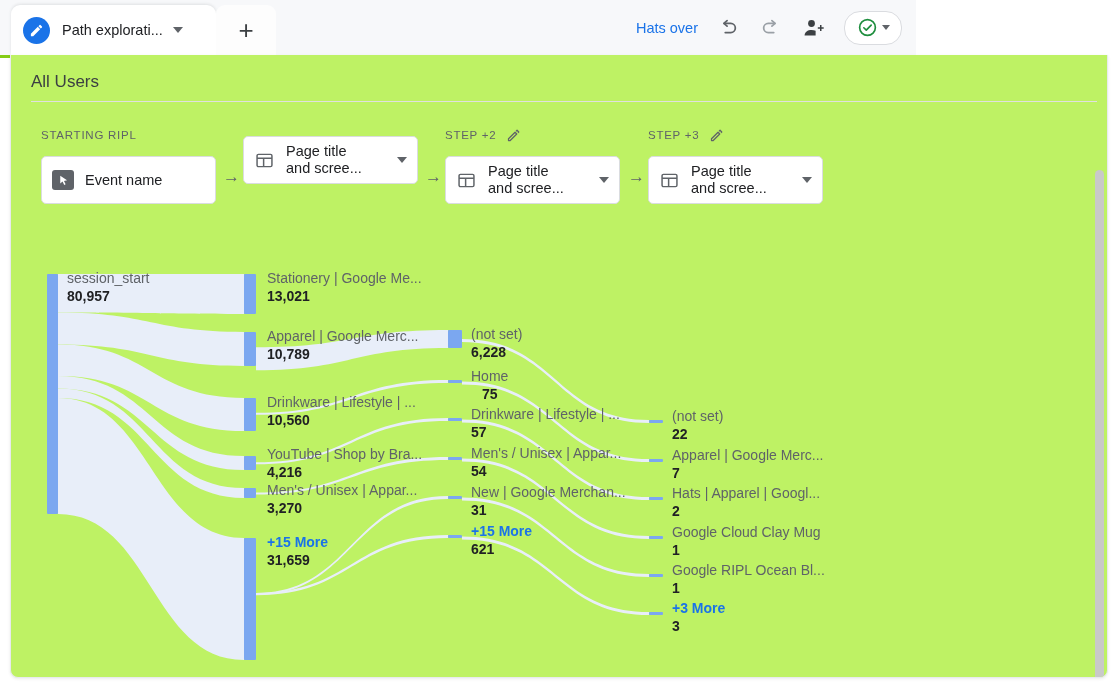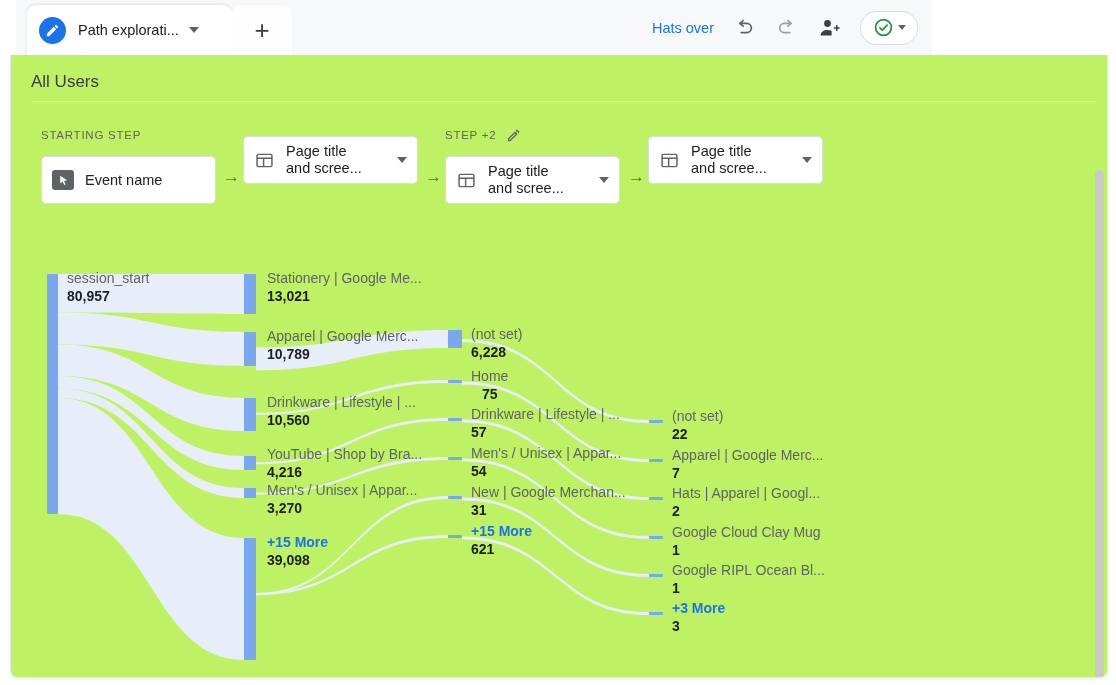--- a/index.html
+++ b/index.html
@@ -12,21 +12,21 @@
     position: relative;
     width: 1116px;
     height: 685px;
     background: #ffffff;
     overflow: hidden;
   }
 
   
   .tabbar {
     position: absolute;
-    left: 16px; top: 0;
+    left: 0; top: 0;
     width: 916px; height: 55px;
     background: #f7f8fa;
     border-bottom: 3px solid #84cc16;
   }
   .tab {
     position: absolute;
     left: 11px; top: 5px;
     width: 205px; height: 50px;
     background: #ffffff;
     border-top-left-radius: 9px;
@@ -294,21 +294,21 @@
   </div>
 
   <div class="card">
 
     <div class="seg-title">All Users</div>
     <div class="seg-rule"></div>
 
     <div class="steps">
         <div class="stepcol" style="left: 30px; width: 175px;">
           <div class="steplabel">
-            <span>STARTING STEP</span>
+            <span>STARTING RIPL</span>
           </div>
           <div class="chip">
             <span class="evt-ico">
               <svg width="13" height="13" viewBox="0 0 24 24" fill="#ffffff">
                 <path d="M6 3l12.5 8.6-5.6 1.1 3 6.3-2.6 1.2-3-6.4-4.3 3.9z"></path>
               </svg>
             </span>
             <span class="chip-label">Event name</span>
           </div>
         </div>
@@ -343,20 +343,29 @@
                 <line x1="3.5" y1="9.3" x2="20.5" y2="9.3"></line>
                 <line x1="11" y1="9.3" x2="11" y2="19"></line>
               </svg>
             </span>
             <span class="chip-label two">Page title
 and scree...</span>
             <span class="chip-caret"></span>
           </div>
         </div>
         <div class="stepcol" style="left: 637px; width: 175px;">
+          <div class="steplabel">
+            <span>STEP +3</span>
+            <span style="display: inline-flex;">
+              <svg width="15" height="15" viewBox="0 0 24 24" fill="none" stroke="#5f6368" stroke-width="2" stroke-linejoin="round">
+                <path d="M4 17.3V20h2.7L17.2 9.5l-2.7-2.7L4 17.3z"></path>
+                <path d="M18.9 7.8l1.5-1.5-2.7-2.7-1.5 1.5"></path>
+              </svg>
+            </span>
+          </div>
           <div class="chip">
             <span style="display: inline-flex;">
               <svg width="21" height="21" viewBox="0 0 24 24" fill="none" stroke="#5f6368" stroke-width="1.7">
                 <rect x="3.5" y="5" width="17" height="14" rx="1.6"></rect>
                 <line x1="3.5" y1="9.3" x2="20.5" y2="9.3"></line>
                 <line x1="11" y1="9.3" x2="11" y2="19"></line>
               </svg>
             </span>
             <span class="chip-label two">Page title
 and scree...</span>
@@ -416,21 +425,21 @@
             <span class="vl">4,216</span>
           </div>
           <div class="node" style="left: 233px; top: 268px; width: 12px; height: 10px; background: rgb(123, 167, 240);"></div>
           <div class="nodelabel" style="left: 256px; top: 262px;">
             <span class="nm">Men's / Unisex | Appar...</span>
             <span class="vl">3,270</span>
           </div>
           <div class="node" style="left: 233px; top: 318px; width: 12px; height: 122px; background: rgb(123, 167, 240);"></div>
           <div class="nodelabel" style="left: 256px; top: 314px;">
             <span class="nm more">+15 More</span>
-            <span class="vl">39,098</span>
+            <span class="vl">31,659</span>
           </div>
           <div class="node" style="left: 437px; top: 110px; width: 14px; height: 18px; background: rgb(123, 167, 240);"></div>
           <div class="nodelabel" style="left: 460px; top: 106px;">
             <span class="nm">(not set)</span>
             <span class="vl">6,228</span>
           </div>
           <div class="node" style="left: 437px; top: 160px; width: 14px; height: 3px; background: rgb(123, 167, 240);"></div>
           <div class="nodelabel" style="left: 460px; top: 148px; text-align: center;">
             <span class="nm">Home</span>
             <span class="vl">75</span>

